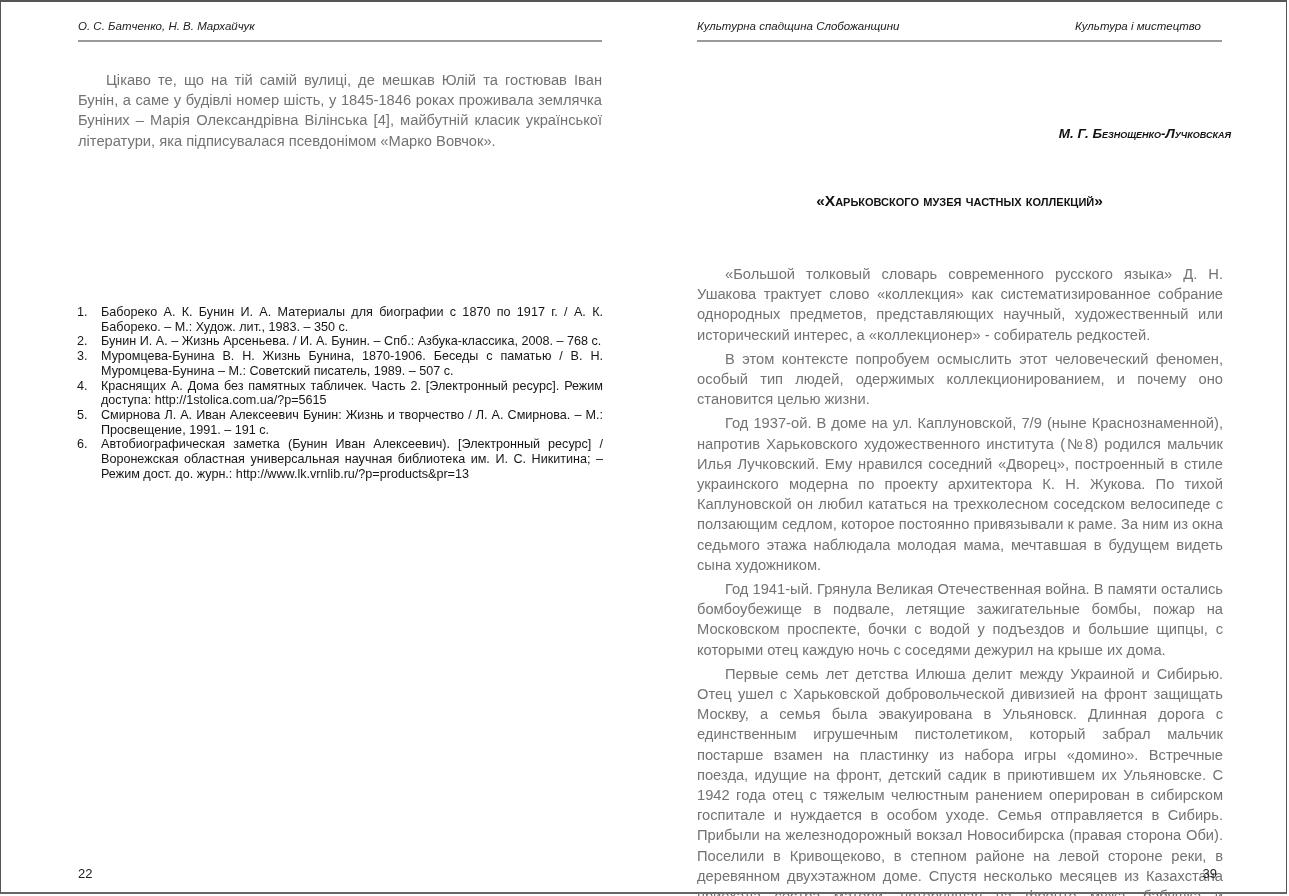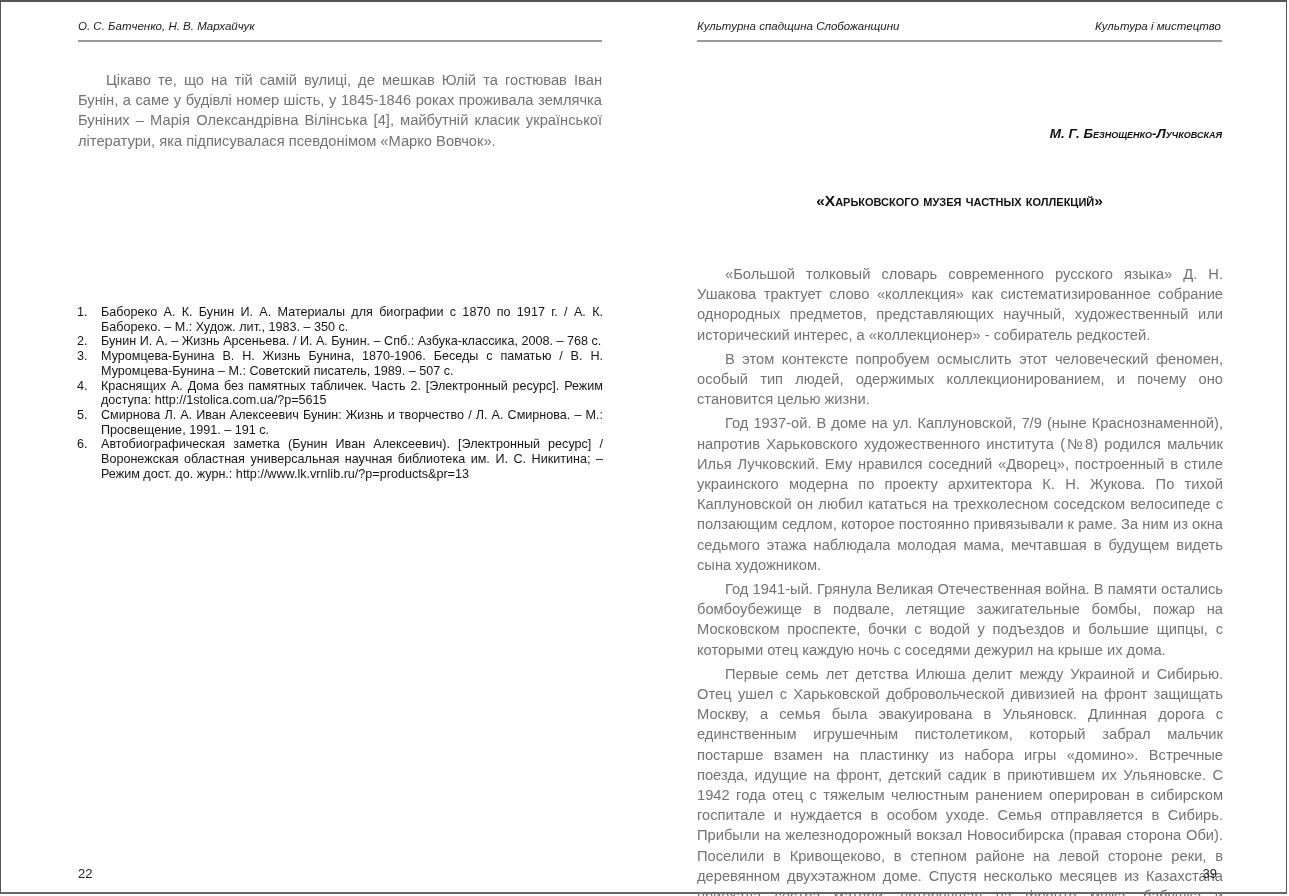--- a/index.html
+++ b/index.html
@@ -18,21 +18,21 @@
 
     .running-head {
       position: absolute; top: 20px; font-style: italic; font-size: 11.5px; color: #222;
     }
     .head-rule {
       position: absolute; top: 40px; height: 0; border-top: 2px solid #9a9a9a;
     }
     .left .running-head { left: 61px; }
     .left .head-rule { left: 61px; width: 524px; }
     .right .running-head.l { left: 52px; }
-    .right .running-head.r { right: 68px; }
+    .right .running-head.r { right: 88px; }
     .right .head-rule { left: 52px; width: 525px; }
 
     .body-text {
       position: absolute; font-size: 14.7px; line-height: 20.2px; text-align: justify;
       color: #737373;
     }
     .body-text p { margin: 0 0 4px 0; text-indent: 28px; }
     .left .body-text { left: 61px; width: 524px; top: 70px; }
 
     .section-title {
@@ -44,21 +44,21 @@
       margin: 0; padding: 0; list-style: none; font-size: 12.6px; line-height: 14.7px; color: #161616;
     }
     .refs li { position: relative; padding-left: 26px; text-align: justify; }
     .refs li .num { position: absolute; left: 2px; top: 0; }
 
     .page-num { position: absolute; top: 866px; font-size: 13px; color: #222; }
     .left .page-num { left: 61px; text-align: right; }
     .right .page-num { right: 72px; }
 
     .author {
-      position: absolute; right: 67px; top: 126px; font-weight: bold; font-style: italic;
+      position: absolute; right: 58px; top: 126px; font-weight: bold; font-style: italic;
       font-size: 13.5px; font-variant: small-caps;
     }
     .article-title {
       position: absolute; left: 52px; width: 525px; top: 192px; text-align: center;
       font-weight: bold; font-variant: small-caps; font-size: 15.5px; line-height: 18px;
     }
     .right .body-text { left: 52px; width: 526px; top: 264px; }
   </style>
 </head>
 <body>

